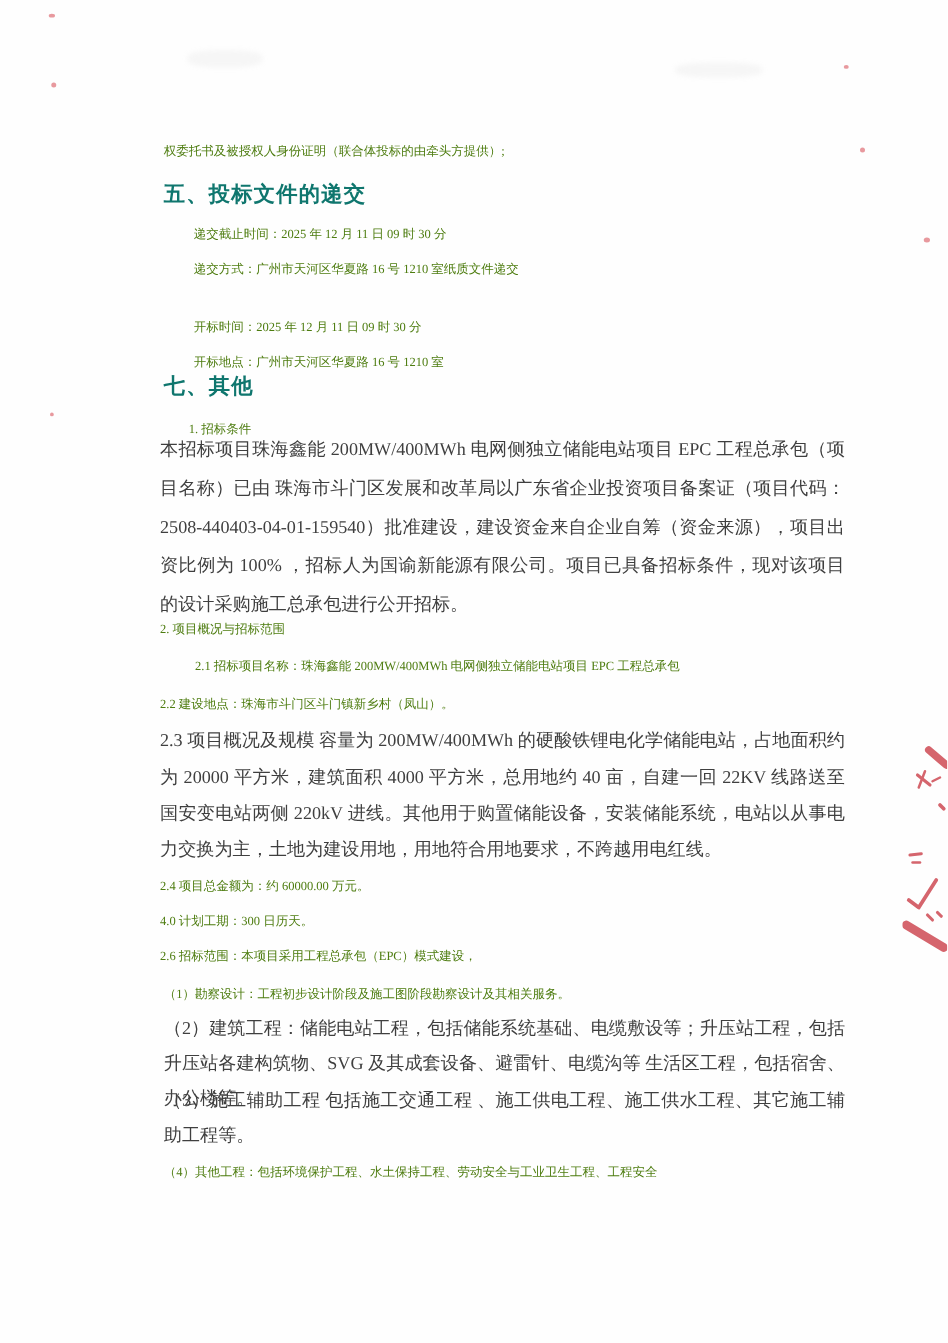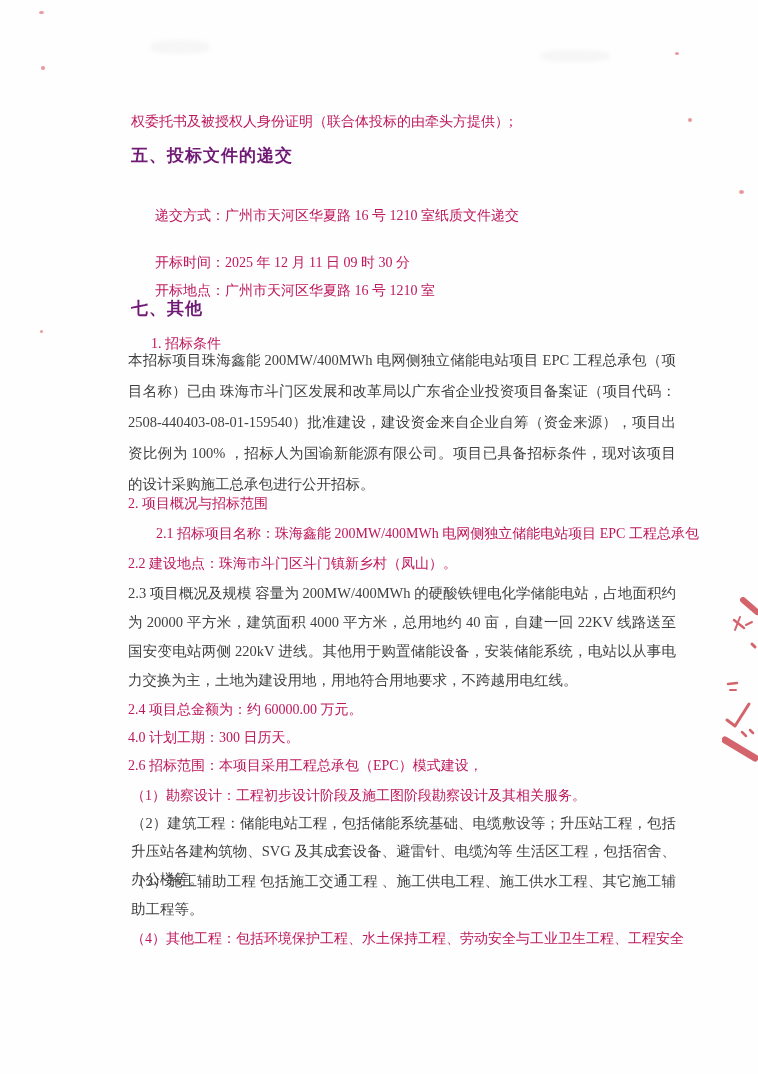--- a/index.html
+++ b/index.html
@@ -7,42 +7,42 @@
     position: relative;
     width: 758px;
     height: 1074px;
     background: #fefefe;
     overflow: hidden;
     font-family: "Liberation Serif", "DejaVu Serif", serif;
     color: #3f3f3f;
   }
   .t {
     position: absolute;
-    font-size: 14px;
+    font-size: 10px;
     line-height: 30px;
     white-space: nowrap;
-    color: #be185d;
+    color: #4d7c0f;
   }
   .para {
     position: absolute;
     font-size: 14.5px;
     line-height: 30px;
     text-align: justify;
     text-justify: inter-character;
     white-space: normal;
     color: #3f3f3f;
     width: 548px;
   }
   .h {
     position: absolute;
     font-size: 17px;
     line-height: 24px;
     font-weight: bold;
     white-space: nowrap;
-    color: #701a75;
+    color: #0f766e;
     letter-spacing: 1px;
   }
   .speck {
     position: absolute;
     border-radius: 50%;
     background: rgba(214, 70, 78, 0.55);
   }
   .seal-svg {
     position: absolute;
     left: 722px;
@@ -69,33 +69,34 @@
   <div class="speck" style="left:41px; top:66px; width:4px; height:4px;"></div>
   <div class="speck" style="left:675px; top:52px; width:4px; height:3px;"></div>
   <div class="speck" style="left:688px; top:118px; width:4px; height:4px;"></div>
   <div class="speck" style="left:739px; top:190px; width:5px; height:4px;"></div>
   <div class="speck" style="left:40px; top:330px; width:3px; height:3px;"></div>
 
   <div class="t" style="left:131px; top:107px;">权委托书及被授权人身份证明（联合体投标的由牵头方提供）;</div>
 
   <div class="h" style="left:131px; top:144px;">五、投标文件的递交</div>
 
+  <div class="t" style="left:155px; top:173px;">递交截止时间：2025 年 12 月 11 日  09 时 30 分</div>
 
   <div class="t" style="left:155px; top:201px;">递交方式：广州市天河区华夏路 16 号 1210 室纸质文件递交</div>
 
 
   <div class="t" style="left:155px; top:248px;">开标时间：2025 年 12 月 11 日  09 时 30 分</div>
 
   <div class="t" style="left:155px; top:276px;text-align:right;">开标地点：广州市天河区华夏路 16 号 1210 室</div>
 
   <div class="h" style="left:131px; top:297px;">七、其他</div>
 
   <div class="t" style="left:151px; top:317px;margin-top:12px;">1.  招标条件</div>
 
-  <div class="para" style="left:128px; top:345px; line-height:31px;">本招标项目珠海鑫能 200MW/400MWh 电网侧独立储能电站项目 EPC 工程总承包（项目名称）已由 珠海市斗门区发展和改革局以广东省企业投资项目备案证（项目代码：2508-440403-08-01-159540）批准建设，建设资金来自企业自筹（资金来源），项目出资比例为 100% ，招标人为国谕新能源有限公司。项目已具备招标条件，现对该项目的设计采购施工总承包进行公开招标。</div>
+  <div class="para" style="left:128px; top:345px; line-height:31px;">本招标项目珠海鑫能 200MW/400MWh 电网侧独立储能电站项目 EPC 工程总承包（项目名称）已由 珠海市斗门区发展和改革局以广东省企业投资项目备案证（项目代码：2508-440403-04-01-159540）批准建设，建设资金来自企业自筹（资金来源），项目出资比例为 100% ，招标人为国谕新能源有限公司。项目已具备招标条件，现对该项目的设计采购施工总承包进行公开招标。</div>
 
   <div class="t" style="left:128px; top:489px;">2.  项目概况与招标范围</div>
 
   <div class="t" style="left:128px; top:519px;margin-left:28px;">2.1 招标项目名称：珠海鑫能 200MW/400MWh 电网侧独立储能电站项目 EPC 工程总承包</div>
 
   <div class="t" style="left:128px; top:549px;">2.2 建设地点：珠海市斗门区斗门镇新乡村（凤山）。</div>
 
   <div class="para" style="left:128px; top:579px; line-height:29px;">2.3 项目概况及规模 容量为 200MW/400MWh 的硬酸铁锂电化学储能电站，占地面积约为 20000 平方米，建筑面积 4000 平方米，总用地约 40 亩，自建一回 22KV 线路送至国安变电站两侧 220kV 进线。其他用于购置储能设备，安装储能系统，电站以从事电力交换为主，土地为建设用地，用地符合用地要求，不跨越用电红线。</div>
 
   <div class="t" style="left:128px; top:695px;">2.4 项目总金额为：约 60000.00 万元。</div>

